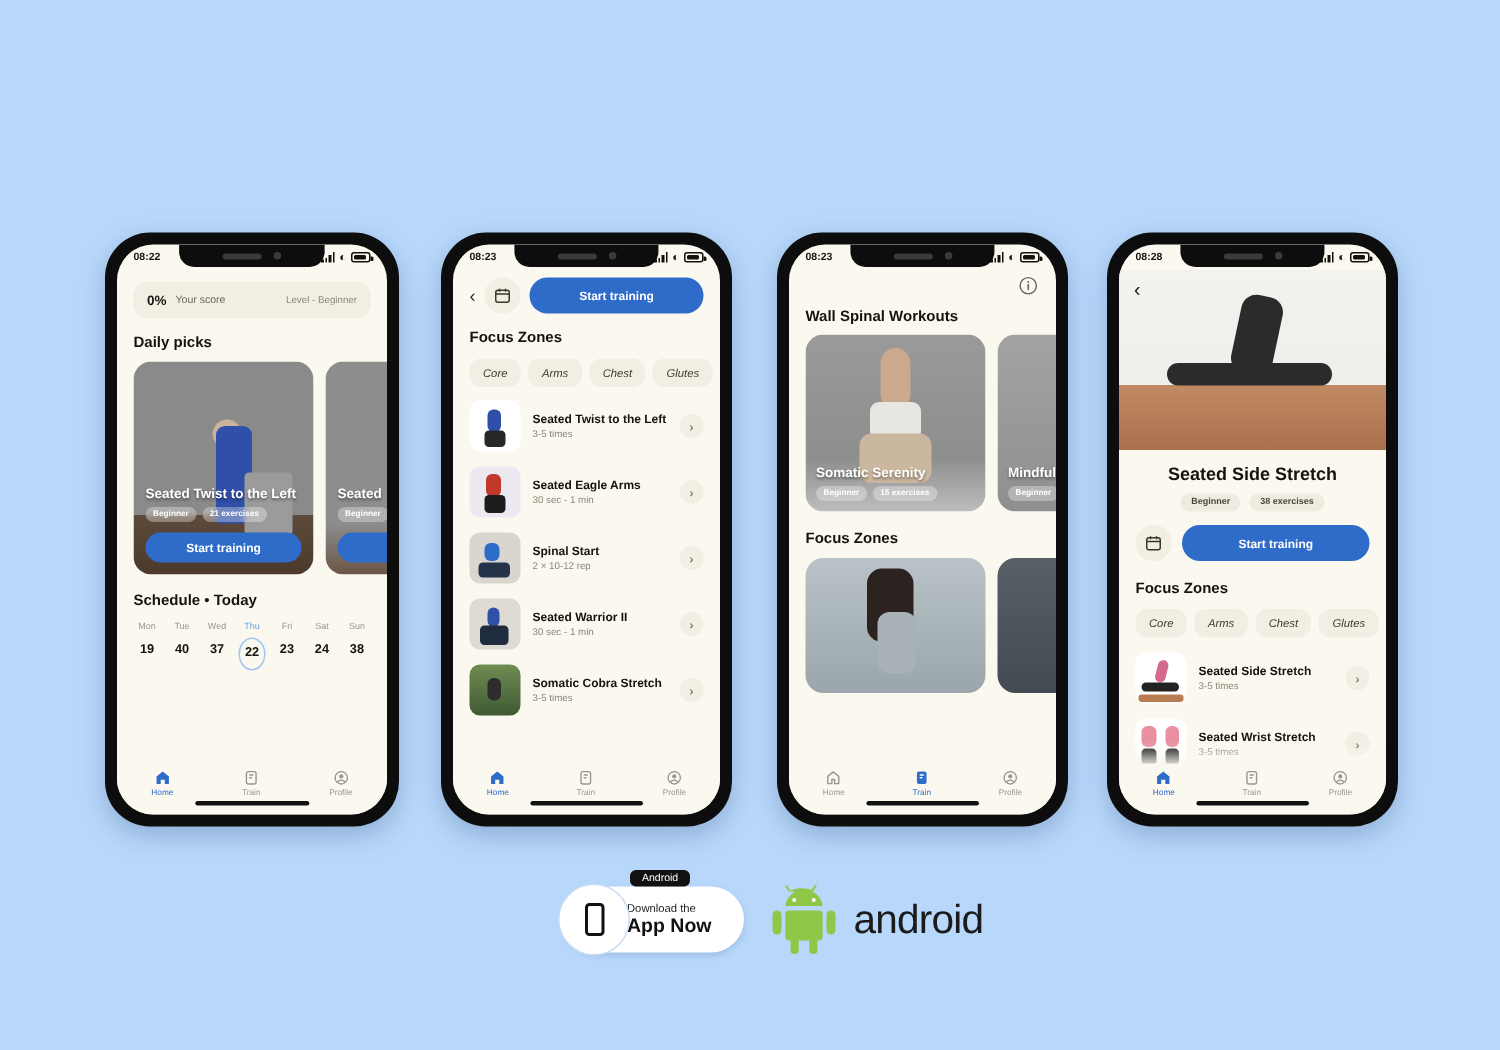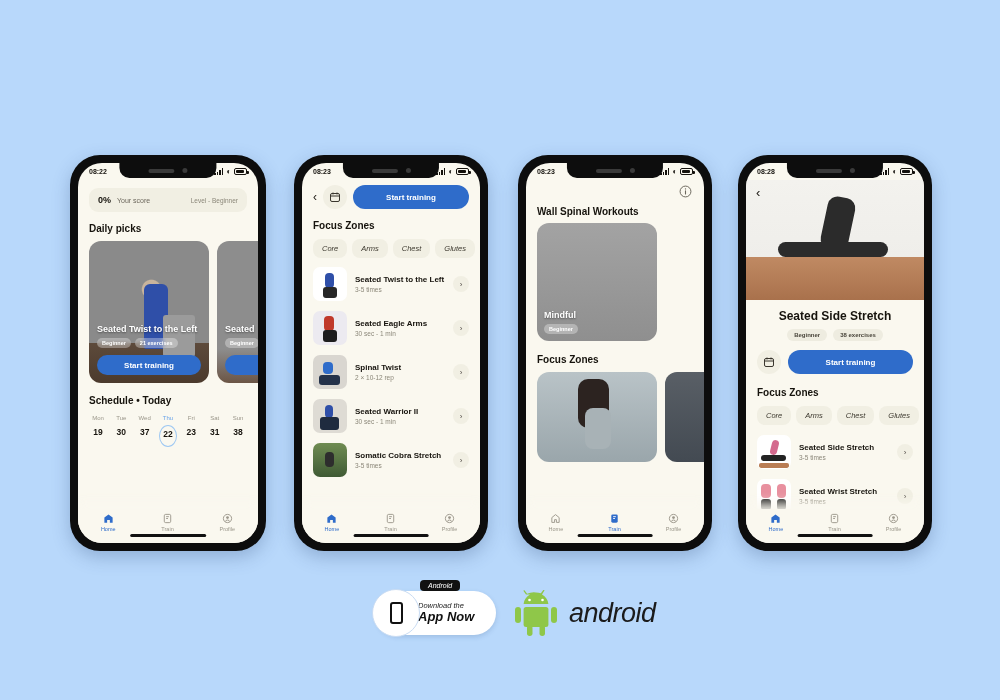--- a/index.html
+++ b/index.html
@@ -174,21 +174,21 @@
   .hero .back-float {
     position: absolute; left: 10px; top: 6px; z-index: 5;
     font-size: 13px; color: #1b1813; line-height: 1;
   }
   .detail-title { text-align: center; font-size: 12px; font-weight: 700; color: #16130d; margin-top: 9px; }
   .detail-badges { display: flex; gap: 6px; justify-content: center; margin-top: 6px; }
   .detail-cta { display: flex; align-items: center; gap: 7px; padding: 0 11px; margin-top: 9px; }
   .detail-cta .blue-btn { flex: 1; height: 24px; }
 
   
-  .dl-wrap { position: absolute; left: 376px; top: 590px; display: flex; align-items: center; gap: 16px; font-style: italic; }
+  .dl-wrap { position: absolute; left: 376px; top: 590px; display: flex; align-items: center; gap: 16px; }
   .dl-badge {
     position: relative;
     background: #fff; border-radius: 40px;
     height: 44px; width: 120px;
     display: flex; align-items: center; gap: 8px;
     padding: 0 14px 0 42px;
     box-shadow: 0 2px 5px rgba(40,70,120,.18);
   }
   .dl-circle {
     position: absolute; left: -4px; top: -2px;
@@ -276,37 +276,37 @@
 
       <div class="sched">
         <div class="sec-title">Schedule • Today</div>
         <div class="week">
           <div class="day">
               <div class="dow">Mon</div>
               <div class="dnum">19</div>
             </div>
           <div class="day">
               <div class="dow">Tue</div>
-              <div class="dnum">30</div>
+              <div class="dnum">40</div>
             </div>
           <div class="day">
               <div class="dow">Wed</div>
               <div class="dnum">37</div>
             </div>
           <div class="day sel">
               <div class="dow sel">Thu</div>
               <div class="dnum">22</div>
             </div>
           <div class="day">
               <div class="dow">Fri</div>
               <div class="dnum">23</div>
             </div>
           <div class="day">
               <div class="dow">Sat</div>
-              <div class="dnum">31</div>
+              <div class="dnum">24</div>
             </div>
           <div class="day">
               <div class="dow">Sun</div>
               <div class="dnum">38</div>
             </div>
         </div>
       </div>
 
       <div class="navbar">
         <div class="navitem active">
@@ -402,21 +402,21 @@
             <span class="ex-sub" style="display:block">30 sec - 1 min</span>
           </span>
           <span class="chev">›</span>
         </div>
         <div class="ex-row">
           <span class="ex-thumb" style="background:#d9d6d0;">
             <span style="position:absolute;left:30%;top:22%;width:30%;height:34%;background:#2f6cca;border-radius:4px;"></span>
             <span style="position:absolute;left:18%;top:60%;width:60%;height:28%;background:#24324a;border-radius:3px;"></span>
           </span>
           <span>
-            <span class="ex-name" style="display:block">Spinal Twist</span>
+            <span class="ex-name" style="display:block">Spinal Start</span>
             <span class="ex-sub" style="display:block">2 × 10-12 rep</span>
           </span>
           <span class="chev">›</span>
         </div>
         <div class="ex-row">
           <span class="ex-thumb" style="background:#dedbd4;">
             <span style="position:absolute;left:36%;top:18%;width:24%;height:38%;background:#2f4fa8;border-radius:4px;"></span>
             <span style="position:absolute;left:22%;top:54%;width:54%;height:36%;background:#1f2b3f;border-radius:3px;"></span>
           </span>
           <span>
@@ -494,20 +494,33 @@
               <circle cx="12" cy="7.3" r="1.2" fill="#6b675d"></circle>
             </svg>
         </span>
       </div>
 
       <div style="padding:0 11px;margin-top:4px;">
         <div class="sec-title">Wall Spinal Workouts</div>
       </div>
 
       <div class="wk-row">
+        <div class="wk-card">
+          <span class="ph" style="position:absolute;inset:0;background:linear-gradient(#9a9a9a,#8e8e8e 70%,#bdbdbd);"></span>
+          <span style="position:absolute;left:42%;top:8%;width:16%;height:34%;background:#caa98c;border-radius:10px;"></span>
+          <span style="position:absolute;left:36%;top:38%;width:28%;height:22%;background:#e8e6e2;border-radius:6px;"></span>
+          <span style="position:absolute;left:30%;top:56%;width:40%;height:28%;background:#cbb79f;border-radius:8px;"></span>
+          <div class="overlay">
+            <div class="pick-title">Somatic Serenity</div>
+            <div class="pick-badges">
+              <span class="badge-pill">Beginner</span>
+              <span class="badge-pill">15 exercises</span>
+            </div>
+          </div>
+        </div>
         <div class="wk-card">
           <span class="ph" style="position:absolute;inset:0;background:linear-gradient(#a3a3a3,#8f8f8f);"></span>
           <div class="overlay">
             <div class="pick-title">Mindful</div>
             <div class="pick-badges">
               <span class="badge-pill">Beginner</span>
             </div>
           </div>
         </div>
       </div>

